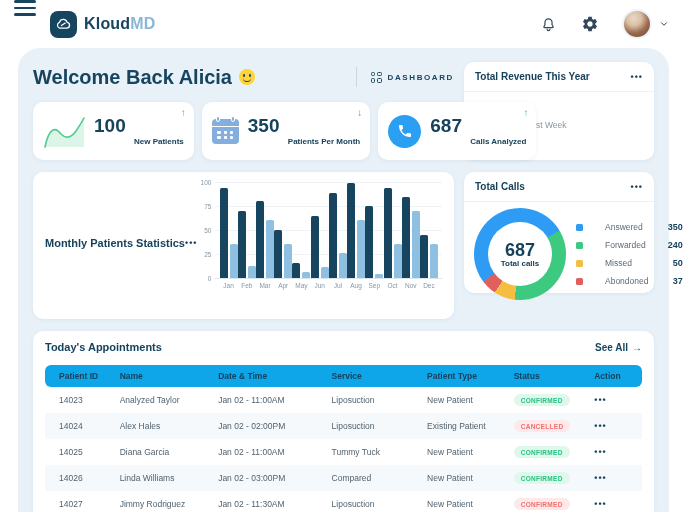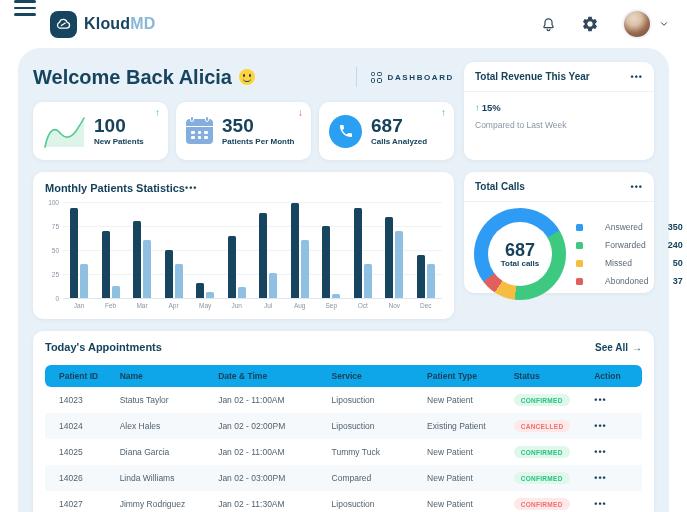--- a/index.html
+++ b/index.html
@@ -44,21 +44,21 @@
   .grid-ico { width:11px; height:11px; display:grid; grid-template-columns:1fr 1fr; gap:1.5px; }
   .grid-ico b { border:1.3px solid #17455f; border-radius:1.5px; }
   .dash-label { font-size:8px; font-weight:bold; letter-spacing:1.6px; color:#17455f; }
 
   
   .stats { display:flex; gap:8px; height:58px; }
   .stat-card { flex:1; position:relative; display:flex; align-items:center; gap:9px; padding:8px 10px; }
   .stat-trend { position:absolute; top:5px; right:8px; font-size:10px; font-weight:bold; }
   .trend-up { color:#26c485; } .trend-down { color:#e0605e; }
   .stat-value { font-size:19px; font-weight:bold; line-height:20px; color:#16425b; }
-  .stat-label { font-size:8px; font-weight:bold; color:#16425b; margin-top:1px; white-space:nowrap; }
+  .stat-label { font-size:8px; font-weight:bold; color:#16425b; margin-top:1px; white-space:nowrap;margin-left:40px; }
   .cal-ico { width:27px; height:25px; background:#84aedd; border-radius:4px; position:relative; flex:none; }
   .cal-ico em { position:absolute; top:-2.5px; width:4px; height:6px; background:#84aedd; border-radius:2px; border:1px solid #fff; }
   .cal-ico em.l { left:4px; } .cal-ico em.r { right:4px; }
   .cal-ico .slit { position:absolute; left:0; right:0; top:7px; height:1.6px; background:#fff; }
   .cal-dots { position:absolute; left:4px; right:4px; top:11px; bottom:3px; display:grid;
     grid-template-columns:repeat(3,1fr); grid-template-rows:repeat(2,1fr); }
   .cal-dots b { width:3.4px; height:3.4px; background:#fff; border-radius:1px; margin:auto; }
   .phone-ico { width:33px; height:33px; border-radius:50%; background:#2b9ff2; display:flex; align-items:center; justify-content:center; flex:none; }
 
   
@@ -67,21 +67,21 @@
   .card-title { font-size:10px; font-weight:bold; color:#16425b; }
   .menu-dots { font-size:9px; font-weight:bold; color:#17455f; letter-spacing:1px; cursor:pointer; line-height:6px; }
   .revenue-body { padding:10px 11px 0 11px; }
   .revenue-line { display:flex; align-items:center; justify-content:space-between; }
   .revenue-amount { font-size:19px; font-weight:bold; color:#26c485; }
   .revenue-change { font-size:9.5px; font-weight:bold; color:#16425b; }
   .revenue-change .arr { color:#26c485; margin-right:2px; }
   .revenue-sub { font-size:8.5px; color:#8796a6; margin-top:7px; }
 
   
-  .chart-card { height:147px; padding:10px 12px 8px 12px; display:flex; flex-direction:column; }
+  .chart-card { height:147px; padding:10px 12px 8px 12px; display:flex; flex-direction:row; }
   .chart-head { display:flex; align-items:center; margin-bottom:8px; }
   .chart-title { font-size:11px; font-weight:bold; color:#16425b; }
   .legend { display:flex; align-items:center; gap:18px; margin-left:auto; margin-right:16px; }
   .legend-item { display:flex; align-items:center; gap:4px; }
   .legend-sq { width:7px; height:7px; border-radius:1.5px; }
   .legend-label { font-size:7.5px; color:#5b6b7b; }
   .chart-area { position:relative; flex:1; margin-left:18px; }
   .gridline { position:absolute; left:0; right:0; height:1px; background:#eef3f8; }
   .gridline.zero { background:#dde6ee; }
   .ytick { position:absolute; right:100%; margin-right:4px; font-size:6.5px; color:#8796a6; transform:translateY(-50%); }
@@ -423,21 +423,21 @@
             <th>Date &amp; Time</th>
             <th>Service</th>
             <th>Patient Type</th>
             <th>Status</th>
             <th>Action</th>
           </tr>
         </thead>
       <tbody id="appt-tbody">
           <tr>
             <td class="cid">14023</td>
-            <td>Status Taylor</td>
+            <td>Analyzed Taylor</td>
             <td>Jan 02 - 11:00AM</td>
             <td>Liposuction</td>
             <td>New Patient</td>
             <td><span class="badge green">CONFIRMED</span></td>
             <td><span class="row-dots">•••</span></td>
           </tr>
           <tr>
             <td class="cid">14024</td>
             <td>Alex Hales</td>
             <td>Jan 02 - 02:00PM</td>

